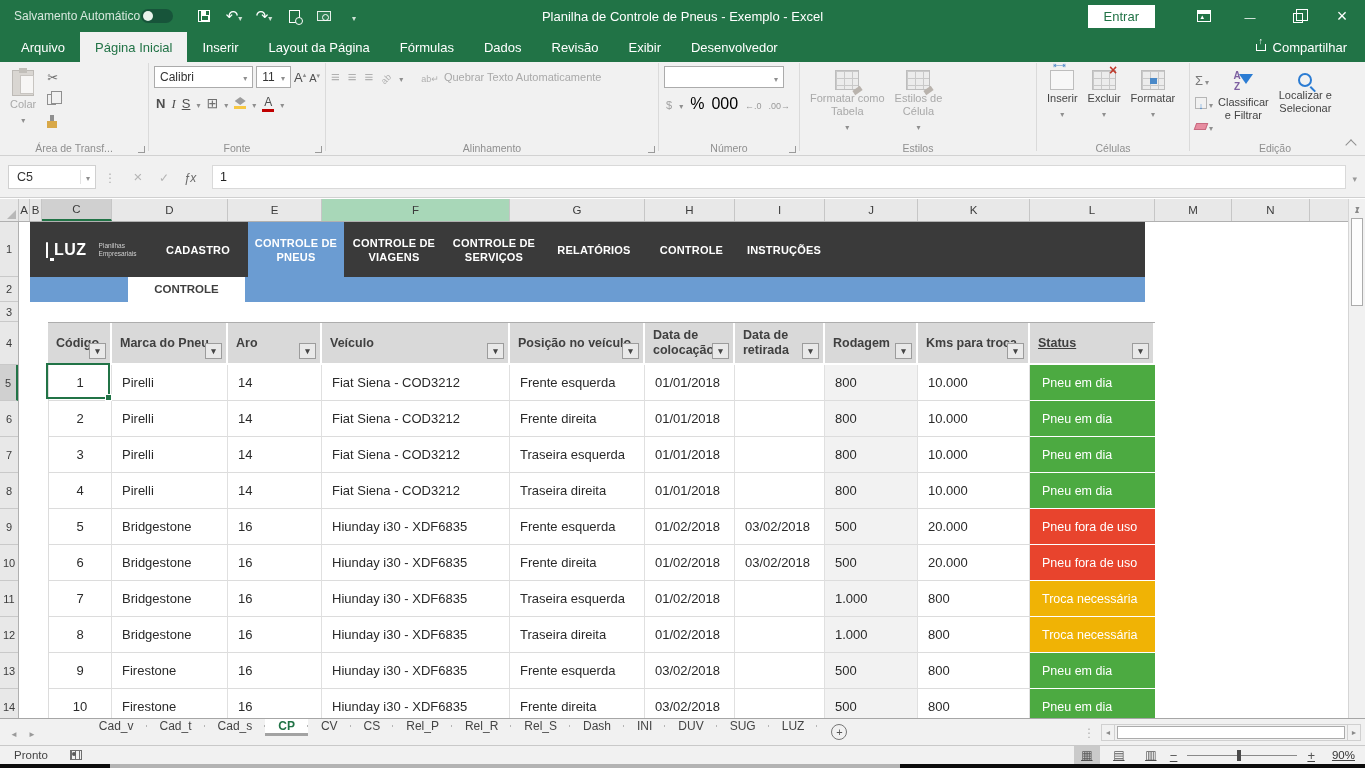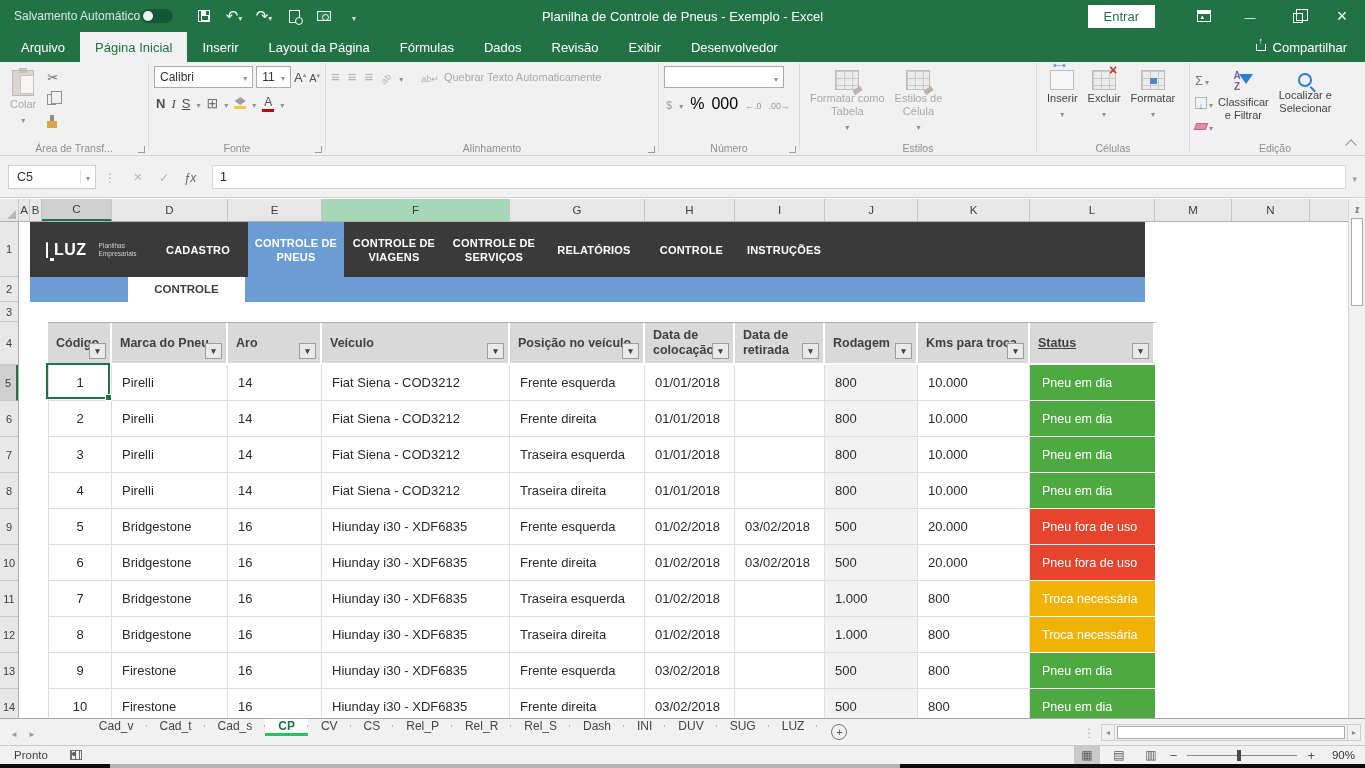--- a/index.html
+++ b/index.html
@@ -216,40 +216,40 @@
 
   
   #sheetbar { position:absolute; left:0; top:718px; width:1365px; height:27px; background:#f1f1f1;
               border-top:1px solid #a6a6a6; display:flex; align-items:stretch; }
   .snav { display:flex; align-items:center; gap:10px; padding:0 14px 0 10px; }
   .gi-tabprev::before { content:"◄"; font-size:8px; color:#9a9a9a; }
   .gi-tabnext::before { content:"►"; font-size:8px; color:#9a9a9a; }
   #sheet-tabs { display:flex; align-items:flex-start; margin-left:36px; }
   .stab { display:flex; align-items:center; padding:0 13px; font-size:12px; color:#444; position:relative; }
   .stab::after { content:""; position:absolute; right:0; top:6px; bottom:6px; width:1px; background:#b5b5b5; }
-  .stab-active { background:#fff; color:#217346; font-weight:bold; border-bottom:3px solid #22c55e; }
+  .stab-active { background:#fff; color:#217346; font-weight:bold; border-bottom:3px solid #a3a3a3; }
   .newsheet { width:16px; height:16px; border:1px solid #767676; border-radius:50%; margin:auto 0 auto 14px;
               display:flex; align-items:center; justify-content:center; }
   .newsheet::before { content:"+"; font-size:11px; color:#555; margin-top:-1px; }
   .hscroll { position:absolute; right:4px; top:4px; width:278px; height:18px; display:flex; align-items:center; }
   .hdots { margin-right:6px; }
   .harr { width:14px; height:17px; background:#f1f1f1; border:1px solid #d0d0d0; display:flex; align-items:center; justify-content:center; }
   .harr-l::before { content:"◄"; font-size:7px; color:#8a8a8a; }
   .harr-r::before { content:"►"; font-size:7px; color:#8a8a8a; }
   .htrack { flex:1; height:17px; border-top:1px solid #d0d0d0; border-bottom:1px solid #d0d0d0; position:relative; }
   .hthumb { position:absolute; left:2px; top:1px; height:13px; width:228px; background:#fff; border:1px solid #ababab; }
 
   
   #statusbar { position:absolute; left:0; top:745px; width:1365px; height:19px; background:#f1f1f1;
                border-top:1px solid #c9c9c9; display:flex; align-items:center; font-size:11.5px; color:#444; }
   .mode { padding-left:14px; }
   .ic-macro { width:12px; height:10px; margin-left:22px; border:1px solid #6f6f6f; position:relative;
               background:linear-gradient(90deg,#6f6f6f 1px,transparent 1px) 0 0/4px 100%; }
   .ic-macro::before { content:""; position:absolute; left:1px; top:1px; width:4px; height:4px; border-radius:50%; background:#5a5a5a; }
-  .sb-right { margin-left:auto; display:flex; align-items:center; gap:6px; padding-right:10px; }
+  .sb-right { margin-left:auto; display:flex; align-items:center; gap:6px; padding-right:10px;text-decoration:underline; }
   .viewbtn { width:26px; height:18px; display:flex; align-items:center; justify-content:center; }
   .viewbtn-active { background:#cacaca; }
   .gi-vnormal::before { content:"▦"; font-size:12px; color:#5a5a5a; }
   .gi-vlayout::before { content:"▤"; font-size:12px; color:#5a5a5a; }
   .gi-vbreak::before { content:"▥"; font-size:12px; color:#5a5a5a; }
   .gi-minus::before { content:"−"; font-size:13px; color:#555; }
   .gi-plus::before { content:"+"; font-size:13px; color:#555; }
   .zoomtrack { width:110px; height:1px; background:#8a8a8a; position:relative; margin:0 4px; }
   .zoomthumb { position:absolute; left:50px; top:-5px; width:4px; height:11px; background:#4a4a4a; }
   .zoomval { width:34px; text-align:right; font-size:11.5px; color:#333; }

